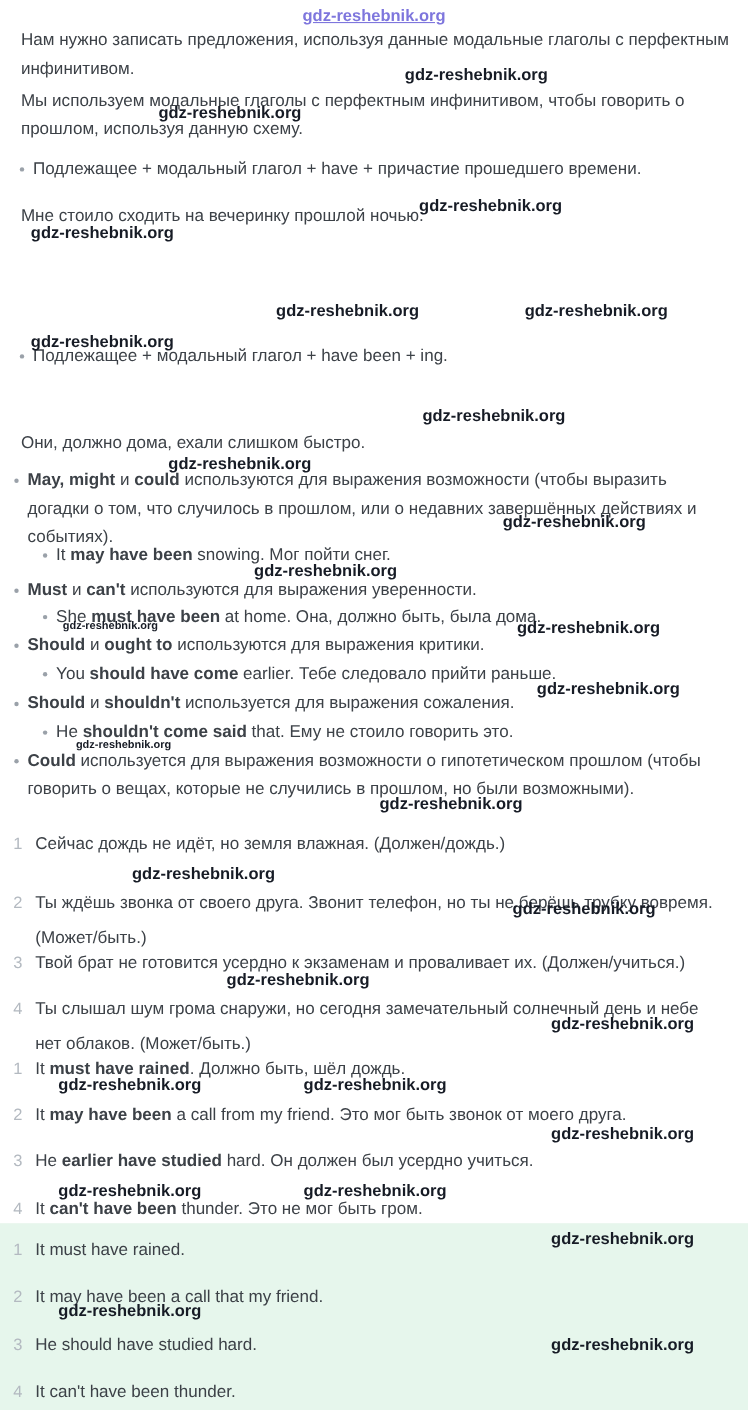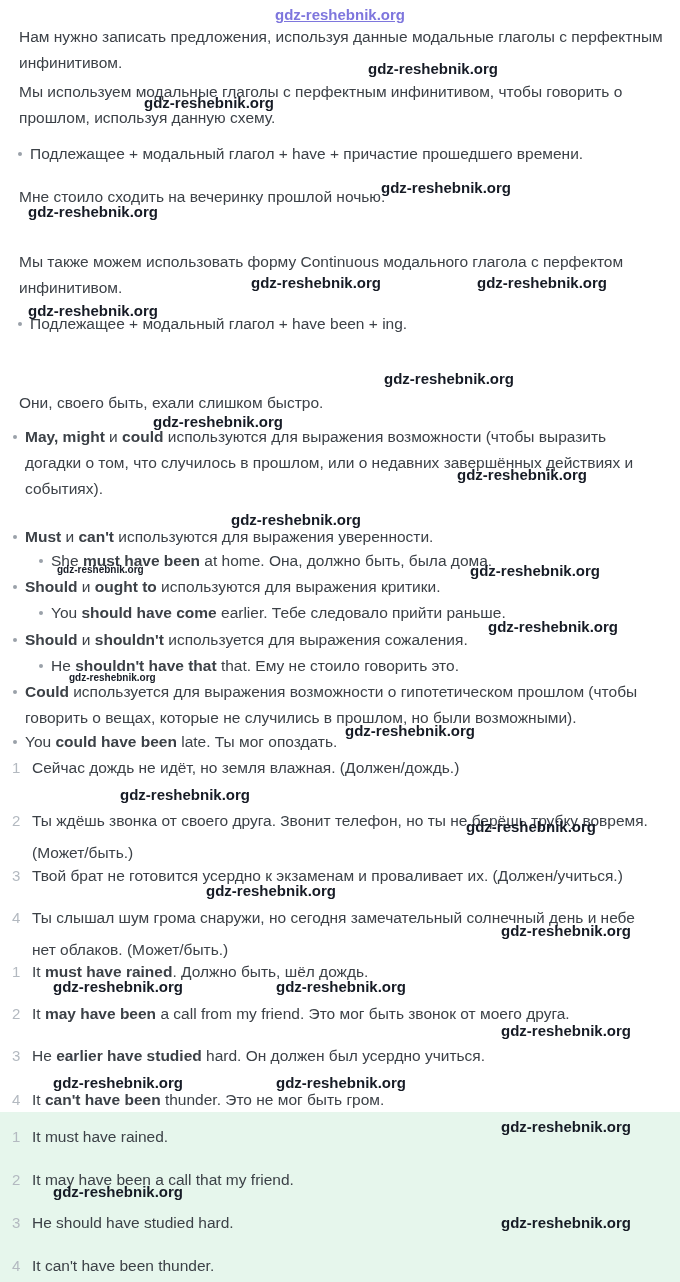--- a/index.html
+++ b/index.html
@@ -45,32 +45,35 @@
 
   <p class="para" style="top:24px">Нам нужно записать предложения, используя данные модальные глаголы с перфектным инфинитивом.</p>
   <p class="para" style="top:79px">Мы используем модальные глаголы с перфектным инфинитивом, чтобы говорить о прошлом, используя данную схему.</p>
 
   <div class="bullet schema" style="top:141px">
     <span class="dot"></span>
     <span class="txt">Подлежащее + модальный глагол + have + причастие прошедшего времени.</span>
   </div>
 
   <p class="para" style="top:184px">Мне стоило сходить на вечеринку прошлой ночью.</p>
-  <p class="para" style="top:249px">Мы также можем использовать форму Continuous модального глагола с перфектом инфинитивом.</p>
 
   <div class="bullet schema" style="top:311px">
     <span class="dot"></span>
     <span class="txt">Подлежащее + модальный глагол + have been + ing.</span>
   </div>
 
-  <p class="para" style="top:390px">Они, своего быть, ехали слишком быстро.</p>
+  <p class="para" style="top:390px">Они, должно дома, ехали слишком быстро.</p>
 
   <div class="bullet lvl1" style="top:424px">
     <span class="dot"></span>
     <span class="txt"><span class="b">May, might</span><span> и </span><span class="b">could</span><span> используются для выражения возможности (чтобы выразить догадки о том, что случилось в прошлом, или о недавних завершённых действиях и событиях).</span></span>
+  </div>
+  <div class="bullet lvl2" style="top:492px">
+    <span class="dot"></span>
+    <span class="txt"><span>It </span><span class="b">may have been</span><span> snowing. Мог пойти снег.</span></span>
   </div>
   <div class="bullet lvl1" style="top:524px">
     <span class="dot"></span>
     <span class="txt"><span class="b">Must</span><span> и </span><span class="b">can't</span><span> используются для выражения уверенности.</span></span>
   </div>
   <div class="bullet lvl2" style="top:548px">
     <span class="dot"></span>
     <span class="txt"><span>She </span><span class="b">must have been</span><span> at home. Она, должно быть, была дома.</span></span>
   </div>
   <div class="bullet lvl1" style="top:574px">
@@ -80,29 +83,25 @@
   <div class="bullet lvl1" style="top:627px">
     <span class="dot"></span>
     <span class="txt"><span class="b">Should</span><span> и </span><span class="b">shouldn't</span><span> используется для выражения сожаления.</span></span>
   </div>
   <div class="bullet lvl2" style="top:600px">
     <span class="dot"></span>
     <span class="txt"><span>You </span><span class="b">should have come</span><span> earlier. Тебе следовало прийти раньше.</span></span>
   </div>
   <div class="bullet lvl2" style="top:653px">
     <span class="dot"></span>
-    <span class="txt"><span>He </span><span class="b">shouldn't have that</span><span> that. Ему не стоило говорить это.</span></span>
+    <span class="txt"><span>He </span><span class="b">shouldn't come said</span><span> that. Ему не стоило говорить это.</span></span>
   </div>
   <div class="bullet lvl1" style="top:679px">
     <span class="dot"></span>
     <span class="txt"><span class="b">Could</span><span> используется для выражения возможности о гипотетическом прошлом (чтобы говорить о вещах, которые не случились в прошлом, но были возможными).</span></span>
-  </div>
-  <div class="bullet lvl1" style="top:729px">
-    <span class="dot"></span>
-    <span class="txt"><span>You </span><span class="b">could have been</span><span> late. Ты мог опоздать.</span></span>
   </div>
 
   <div class="tasks">
     <div class="numitem" style="top:752px">
       <span class="num">1</span>
       <span class="txt">Сейчас дождь не идёт, но земля влажная. (Должен/дождь.)</span>
     </div>
     <div class="numitem" style="top:805px">
       <span class="num">2</span>
       <span class="txt">Ты ждёшь звонка от своего друга. Звонит телефон, но ты не берёшь трубку вовремя. (Может/быть.)</span>

